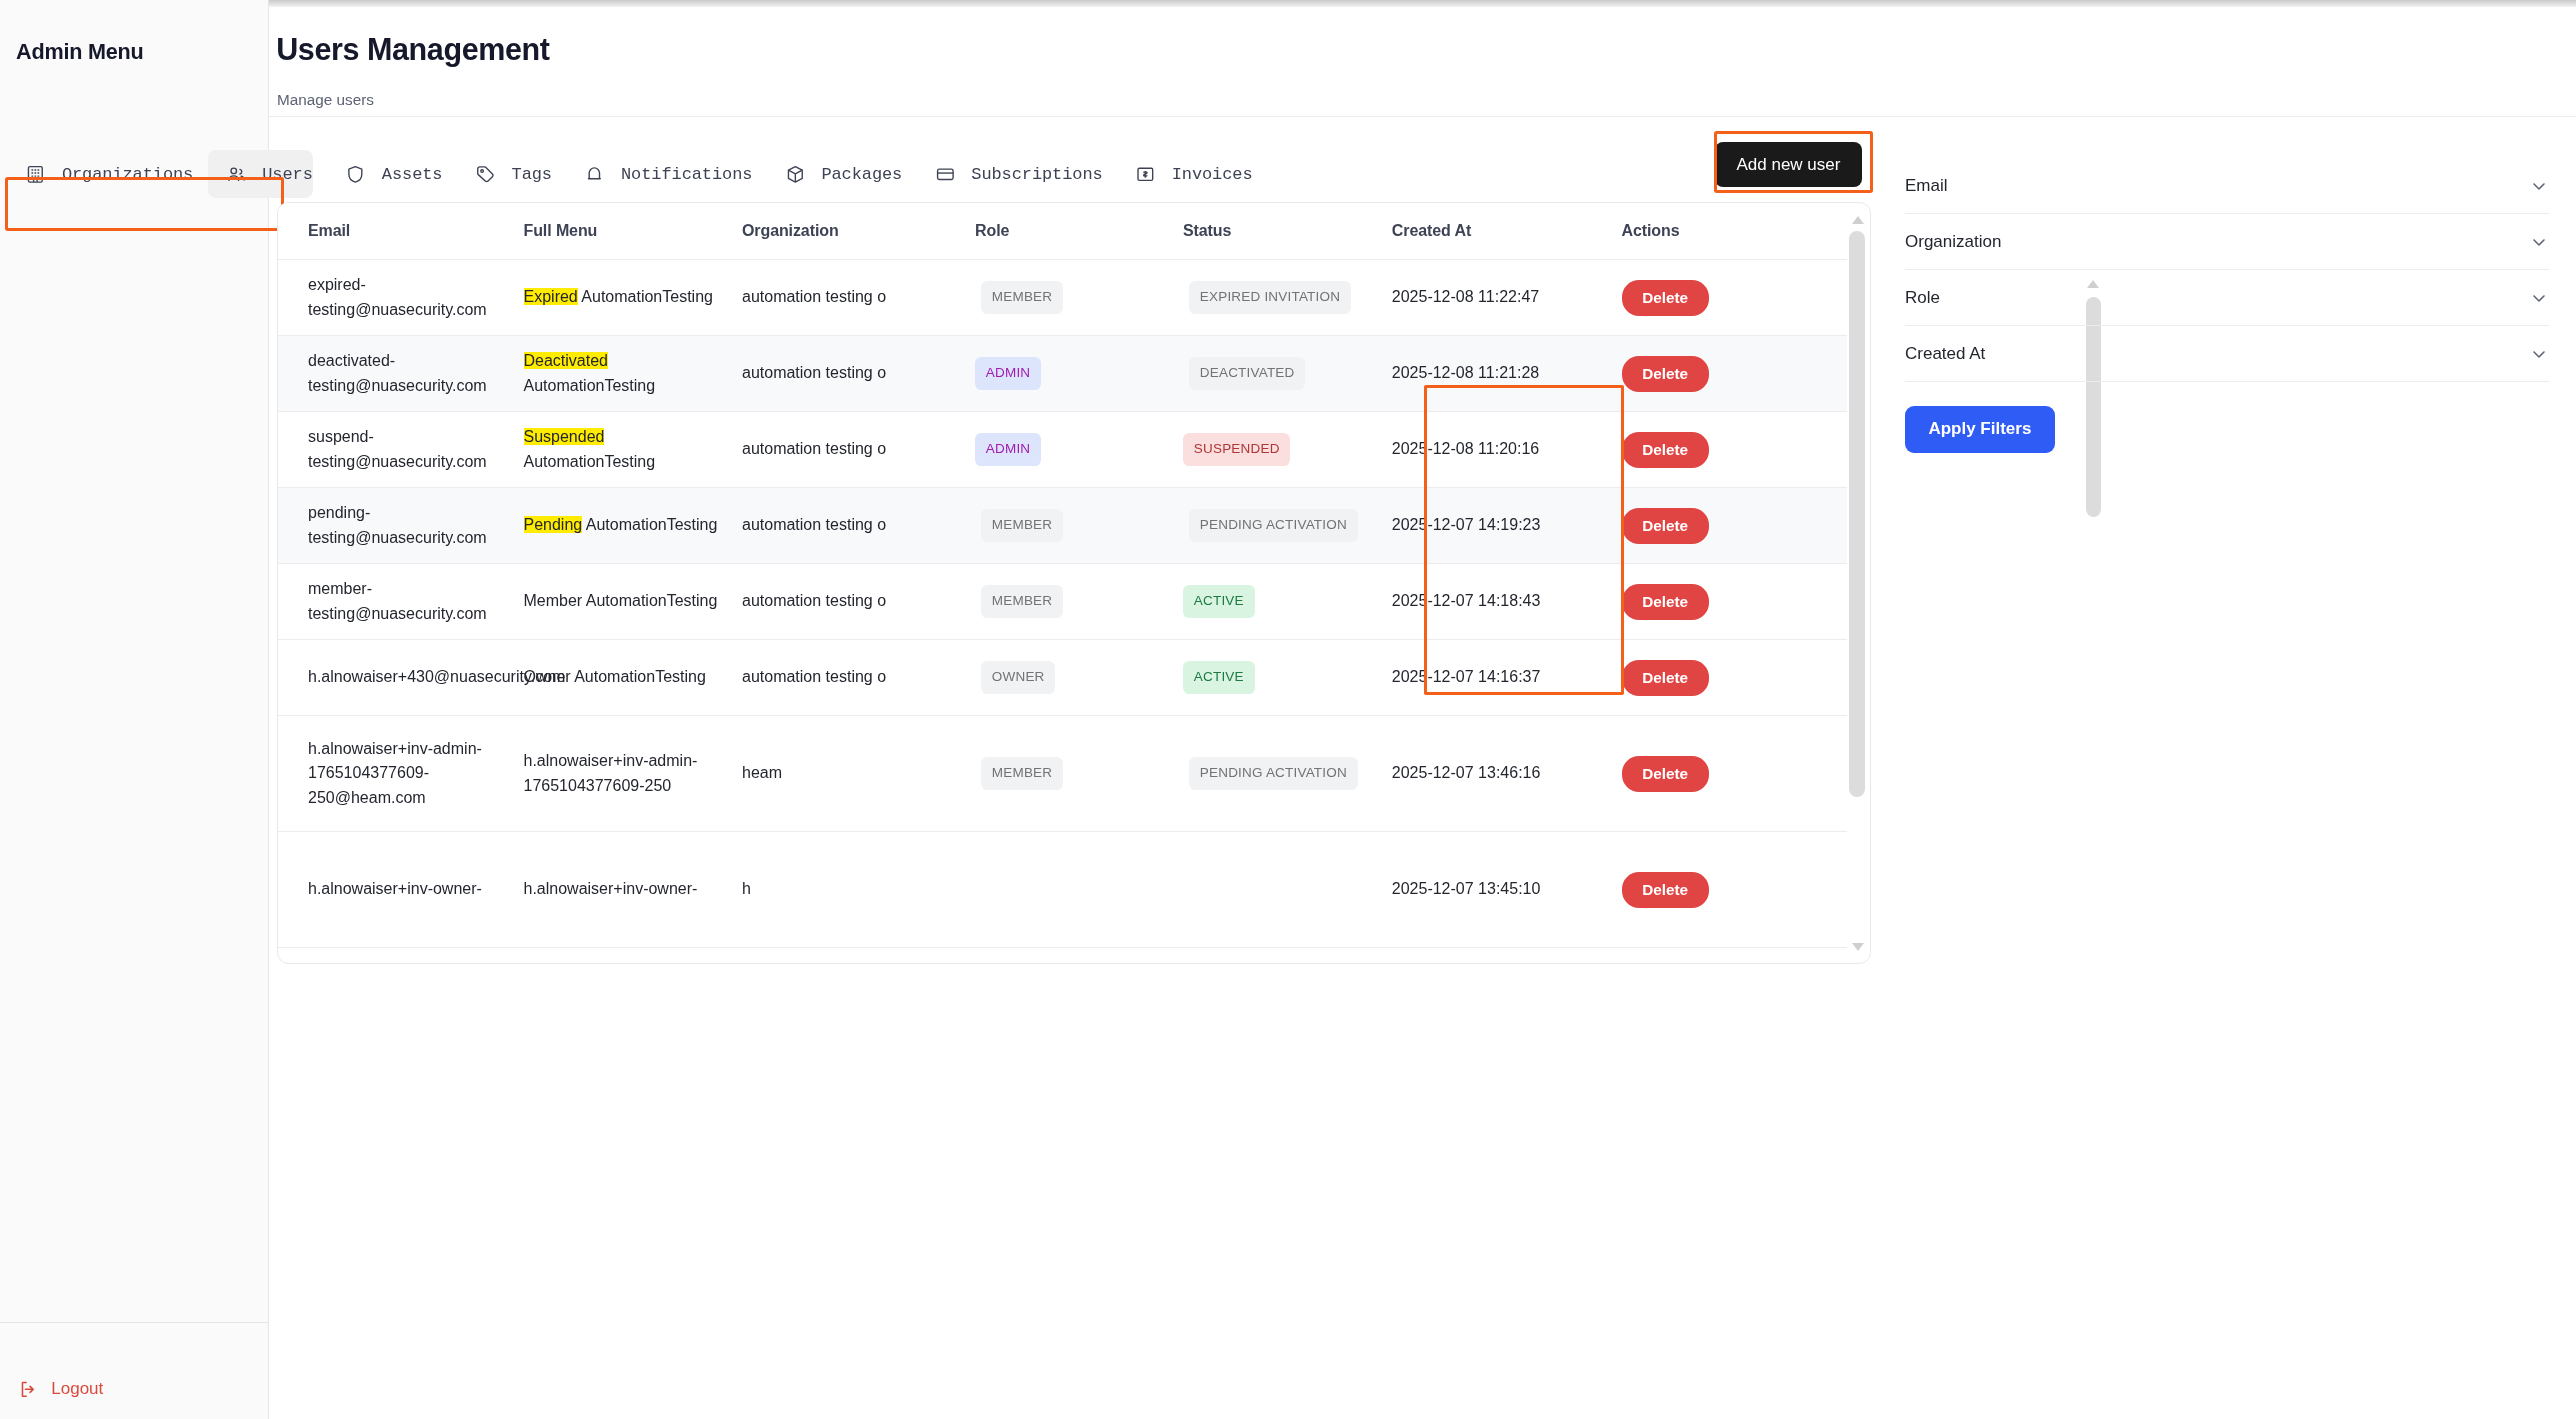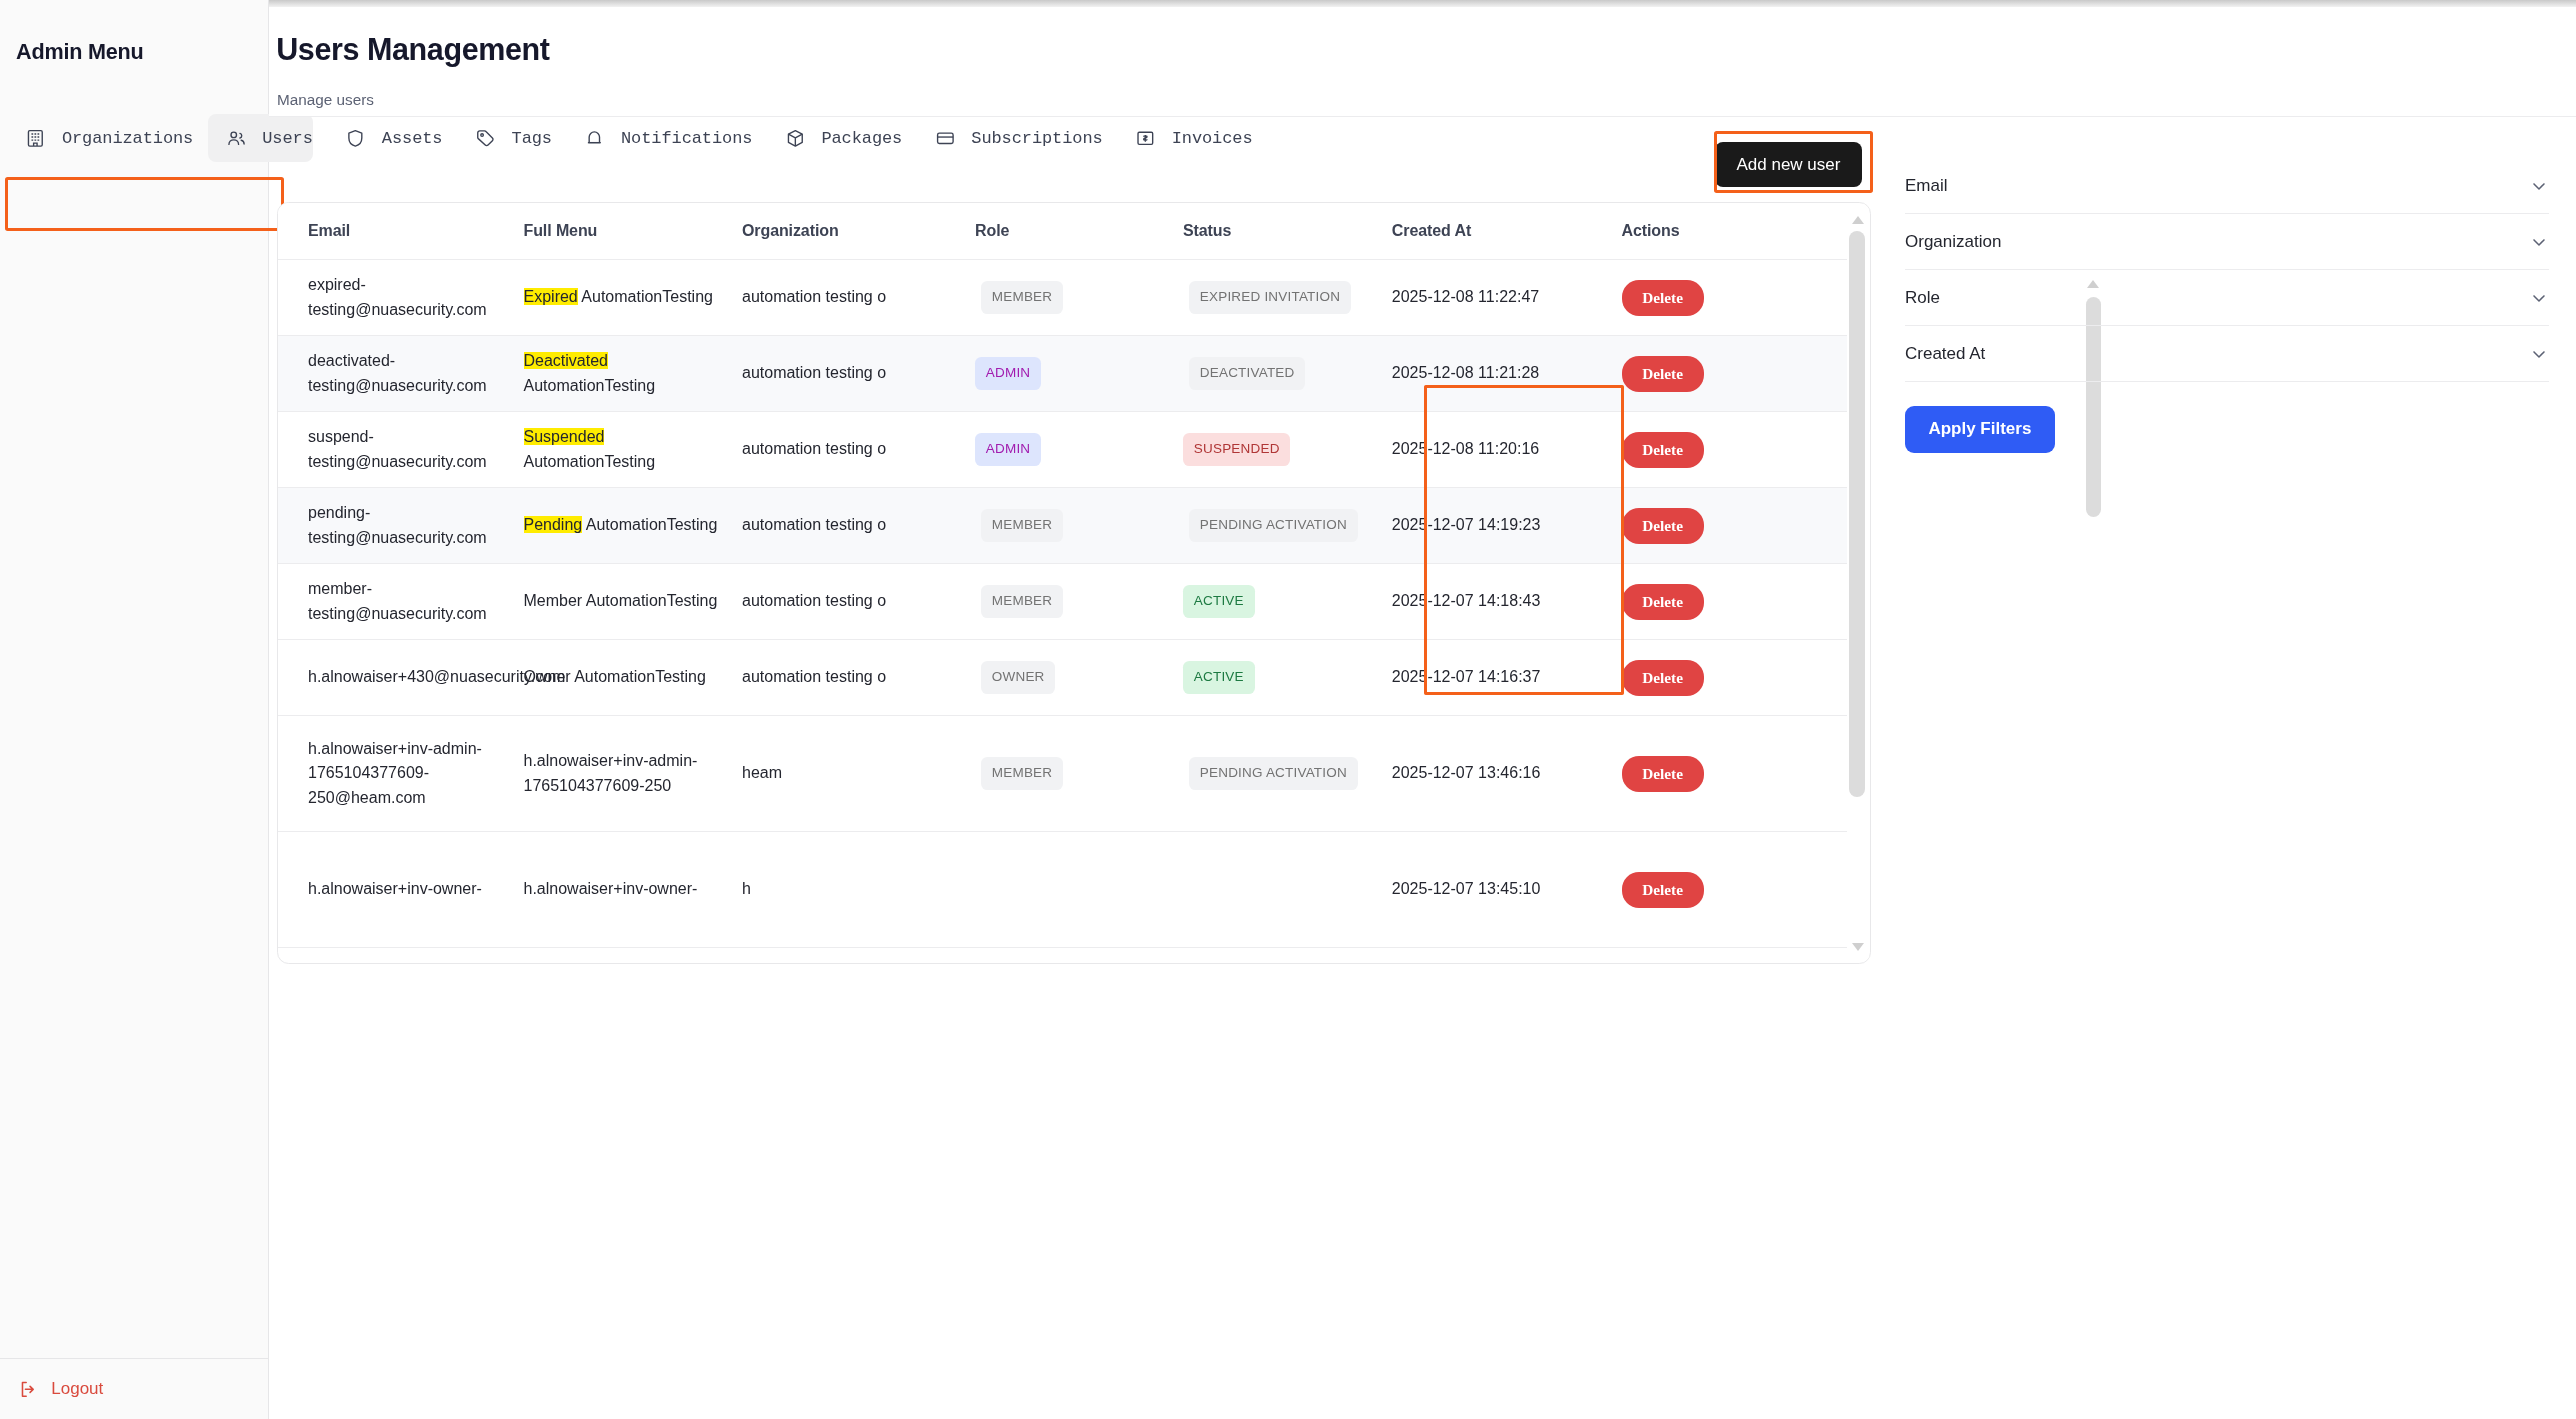--- a/index.html
+++ b/index.html
@@ -14,21 +14,21 @@
   
   #top-strip {
     position: absolute; left: 0; top: 0; width: 2576px; height: 7.2px;
     background: linear-gradient(to bottom,#c9c9c9,#f2f2f2);
   }
 
   
   #sidebar {
     position: absolute; left: 0; top: 0; width: 269px; height: 1419px;
     background: #fafafa; border-right: 0.9px solid #e6e6e8;
-    display: flex; flex-direction: column;
+    display: flex; flex-direction: column; gap: 36px;
   }
   #sidebar-title {
     font-size: 21.6px; font-weight: 700; color: #16182b;
     padding: 39px 0 0 16px; letter-spacing: -0.2px;
   }
   #nav-list { margin-top: 49px; display: flex; flex-direction: row; font-family: Liberation Mono, monospace; }
   .nav-item {
     display: flex; align-items: center; gap: 16px;
     height: 48px; padding-left: 18px; margin: 0 7.2px;
     border-radius: 8px; cursor: pointer;
@@ -127,21 +127,21 @@
   }
   .badge-neutral { background: #f1f2f4; color: #737373; margin-left: 6px; }
   .badge-admin   { background: #dde5fd; color: #a21caf; }
   .badge-active  { background: #d9f5e1; color: #1d7a42; }
   .badge-susp    { background: #fbdede; color: #b03636; }
 
   .delete-btn {
     background: #e04443; color: #ffffff; border: none;
     border-radius: 17px; font-size: 15.3px; font-weight: 700;
     padding: 9px 20.7px; cursor: pointer;
-    font-family: Liberation Serif, serif;
+    font-family: Liberation Sans, sans-serif;
   }
 
   
   #tbl-sb-track {
     position: absolute; right: 0.9px; top: 0.9px; width: 22.5px; height: 758px;
     background: #ffffff;
   }
   #tbl-sb-thumb {
     position: absolute; right: 4.5px; top: 27px; width: 15.3px; height: 566px;
     background: #dcdcdc; border-radius: 8px;

